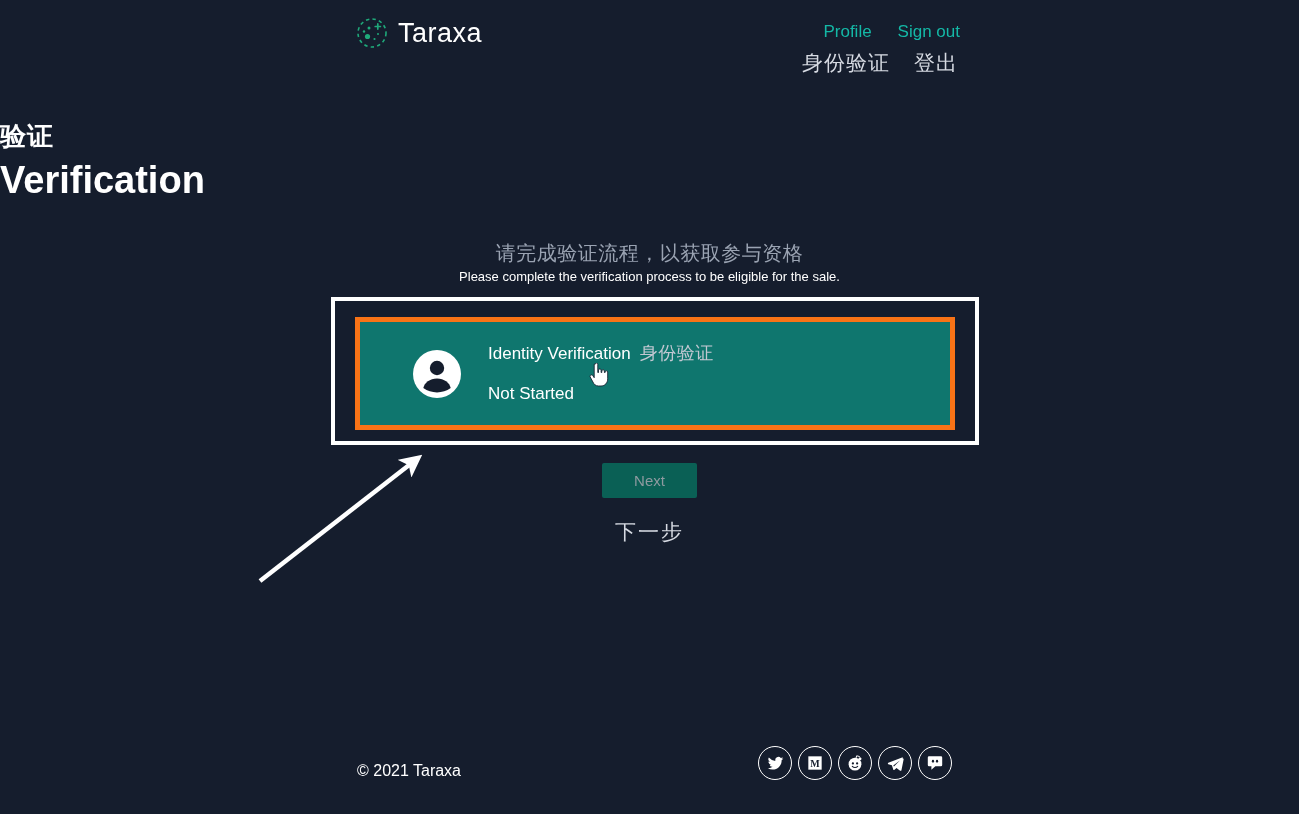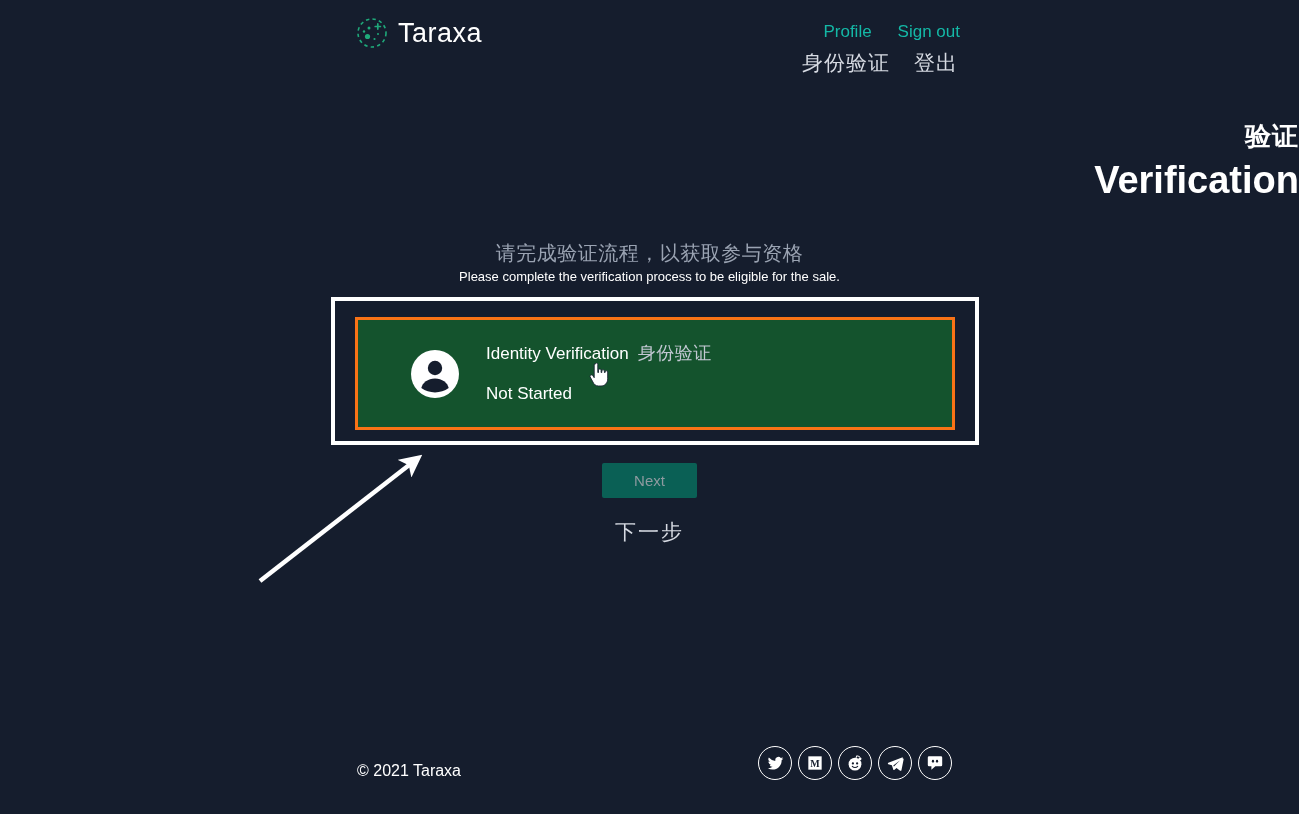--- a/index.html
+++ b/index.html
@@ -77,21 +77,21 @@
     cursor: pointer;
   }
 
   
   .main {
     position: absolute;
     top: 96px; left: 0;
     width: 1299px;
   }
 
-  .title-block { text-align: right; }
+  .title-block { text-align: left; }
   .title-zh {
     font-size: 26px;
     font-weight: 700;
     color: #ffffff;
     letter-spacing: 1px;
     line-height: 1.2;
     margin-top: 25px;
   }
   .title-en {
     font-size: 38px;
@@ -128,22 +128,22 @@
     border: 4px solid #ffffff;
     background: transparent;
   }
 
   .verif-card {
     position: absolute;
     left: 20px;
     top: 16px;
     width: 600px;
     height: 113px;
-    border: 3px solid #f97316;
-    background: #14532d;
+    border: 5px solid #f97316;
+    background: #0f766e;
     display: flex;
     align-items: center;
   }
 
   .avatar {
     margin-left: 53px;
     width: 48px;
     height: 48px;
     flex: 0 0 auto;
   }

